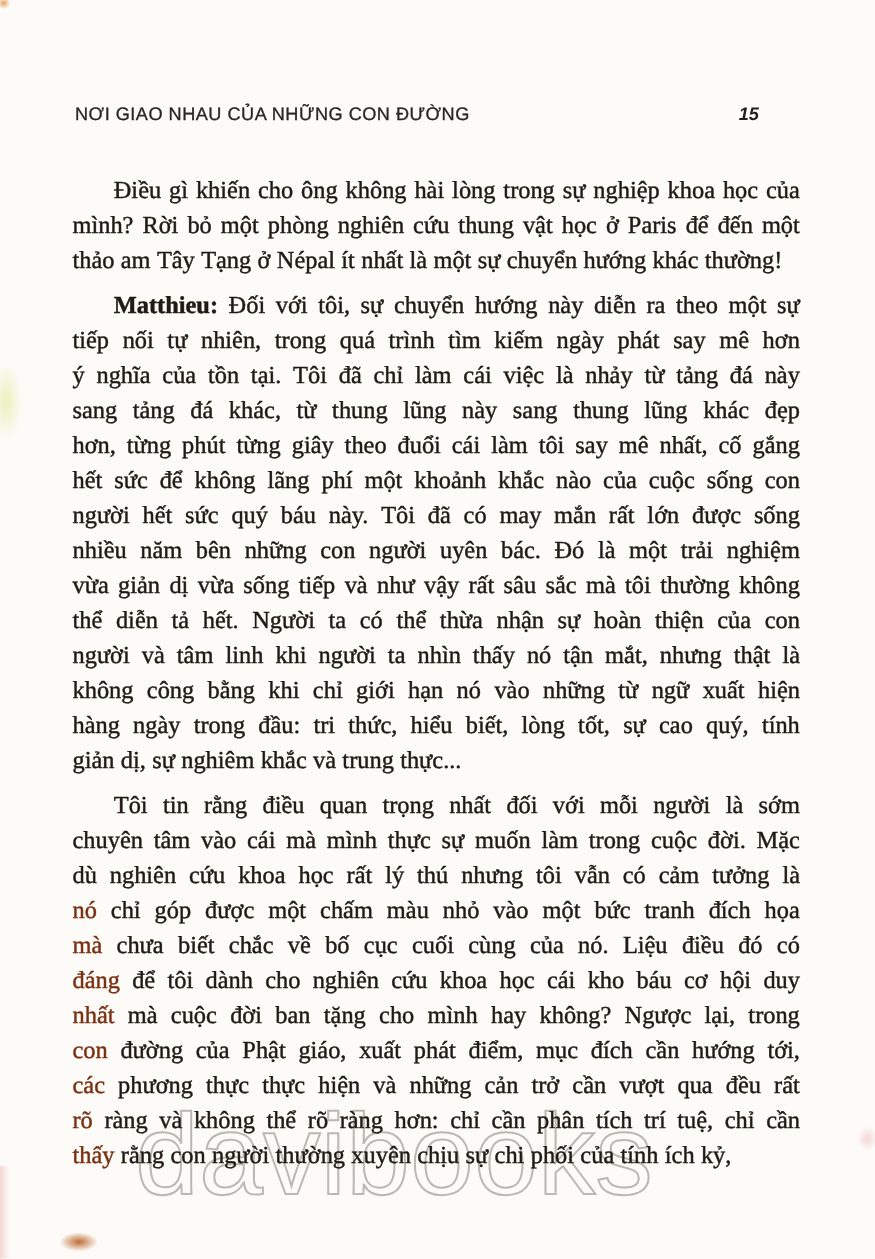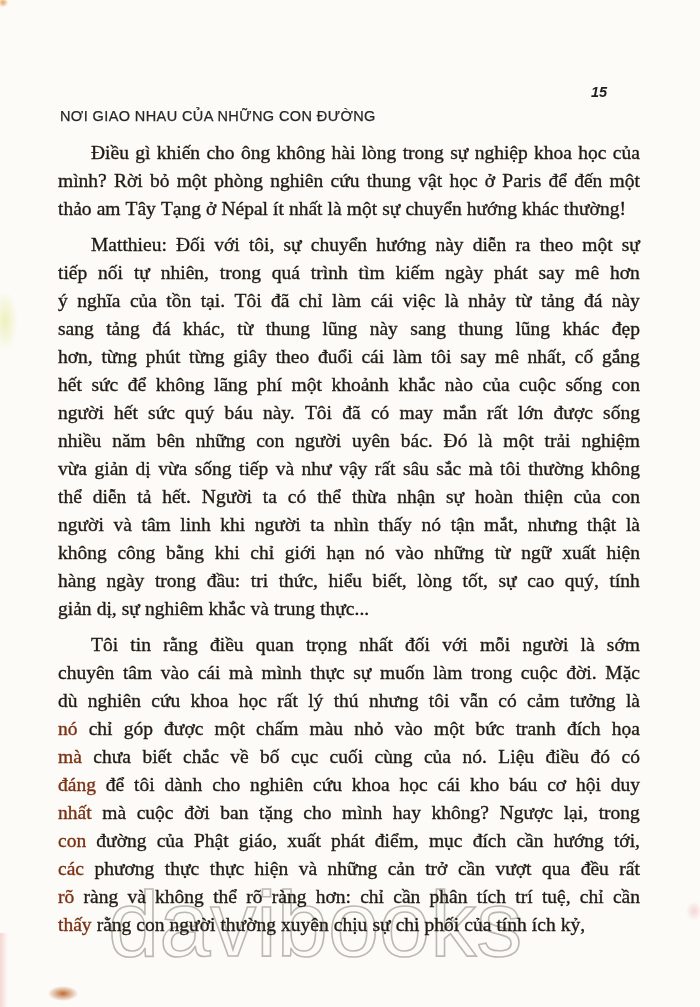--- a/index.html
+++ b/index.html
@@ -12,21 +12,20 @@
   }
   .page{position:absolute;inset:0;}
 
   
   .running-head{
     position:absolute;left:60px;top:84px;
     font-family:"Liberation Sans","DejaVu Sans",sans-serif;
     font-size:14.5px;letter-spacing:0.4px;color:#262626;
     -webkit-text-stroke:0.25px #262626;
     white-space:nowrap;
-    margin-top:24px;
   }
   .page-num{
     position:absolute;left:591px;top:84px;
     font-family:"Liberation Sans","DejaVu Sans",sans-serif;
     font-size:14.5px;font-weight:bold;color:#1f1f1f;font-style:italic;
   }
 
   
   .text-block{
     position:absolute;left:58px;top:139px;width:582px;
@@ -36,21 +35,21 @@
   }
   .para + .para{margin-top:8px;}
   .line{
     display:flex;justify-content:space-between;
     height:28px;line-height:28px;
     align-items:flex-end;white-space:nowrap;
   }
   .line.first{padding-left:33px;}
   .line.last{justify-content:flex-start;gap:0.26em;}
   .line span{display:inline-block;}
-  .em-bold{font-weight:normal;}
+  .em-bold{font-weight:bold;}
   .em-red{color:#7a3012;-webkit-text-stroke:0.35px #7a3012;}
 
   
   .watermark{position:absolute;inset:0;z-index:1;pointer-events:none;}
   .wm-title{
     position:absolute;left:108px;top:878px;
     font-family:"Liberation Sans","DejaVu Sans",sans-serif;
     font-size:92px;line-height:1;
     color:transparent;-webkit-text-stroke:1.6px #b5b1ab;
     opacity:0.9;white-space:nowrap;

